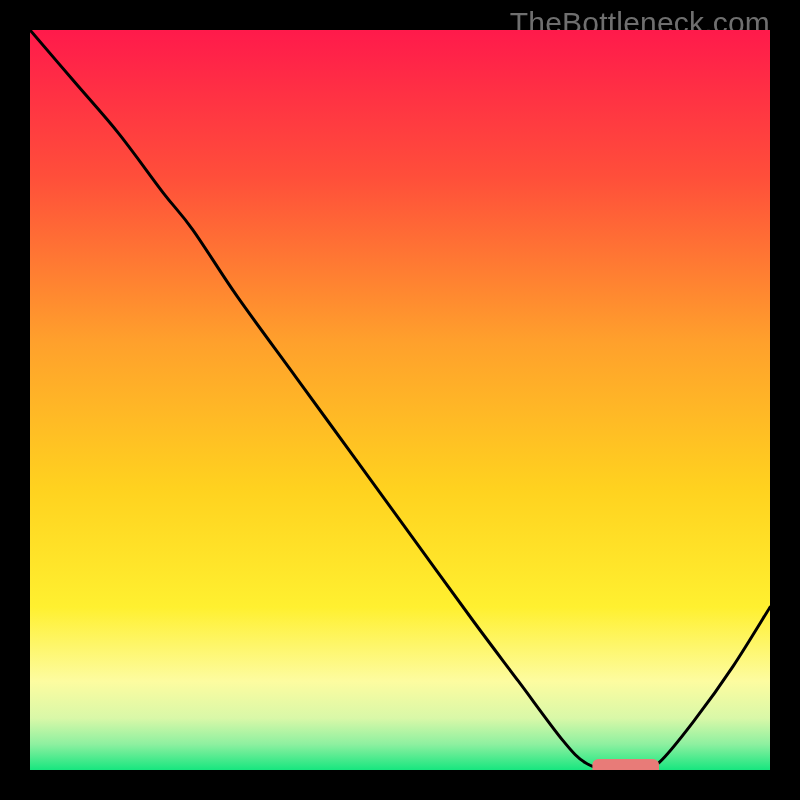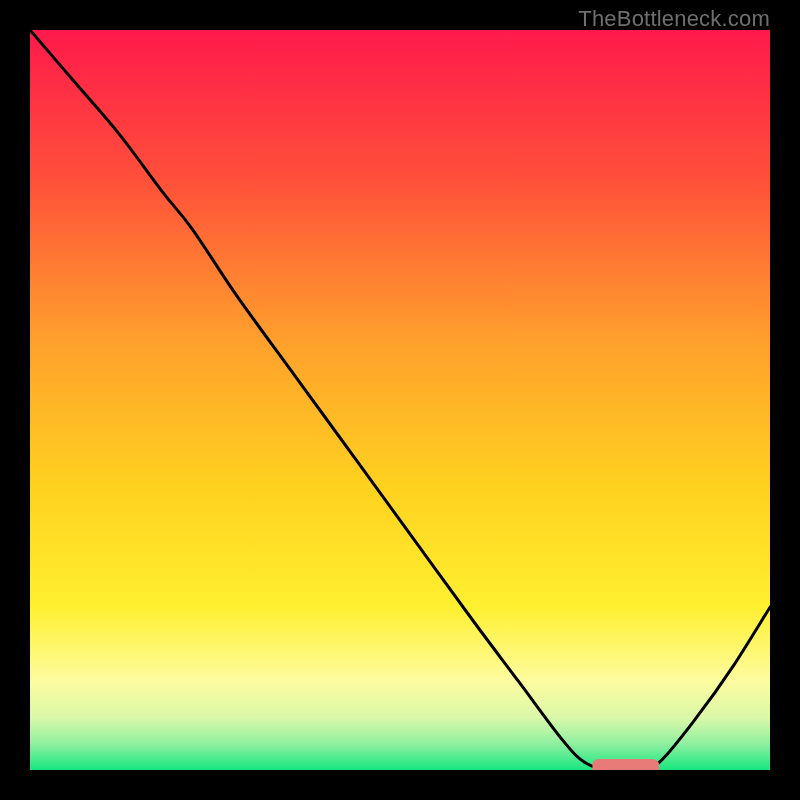--- a/index.html
+++ b/index.html
@@ -24,21 +24,21 @@
     left: 0;
     top: 0;
     width: 740px;
     height: 740px;
   }
   .watermark {
     position: absolute;
     top: 6px;
     right: 30px;
     color: #6f6f6f;
-    font-size: 22px;
+    font-size: 30px;
     font-weight: 500;
     letter-spacing: 0.2px;
   }
 </style>
 </head>
 <body>
 
 <div class="watermark">TheBottleneck.com</div>
 
 <div class="frame">

